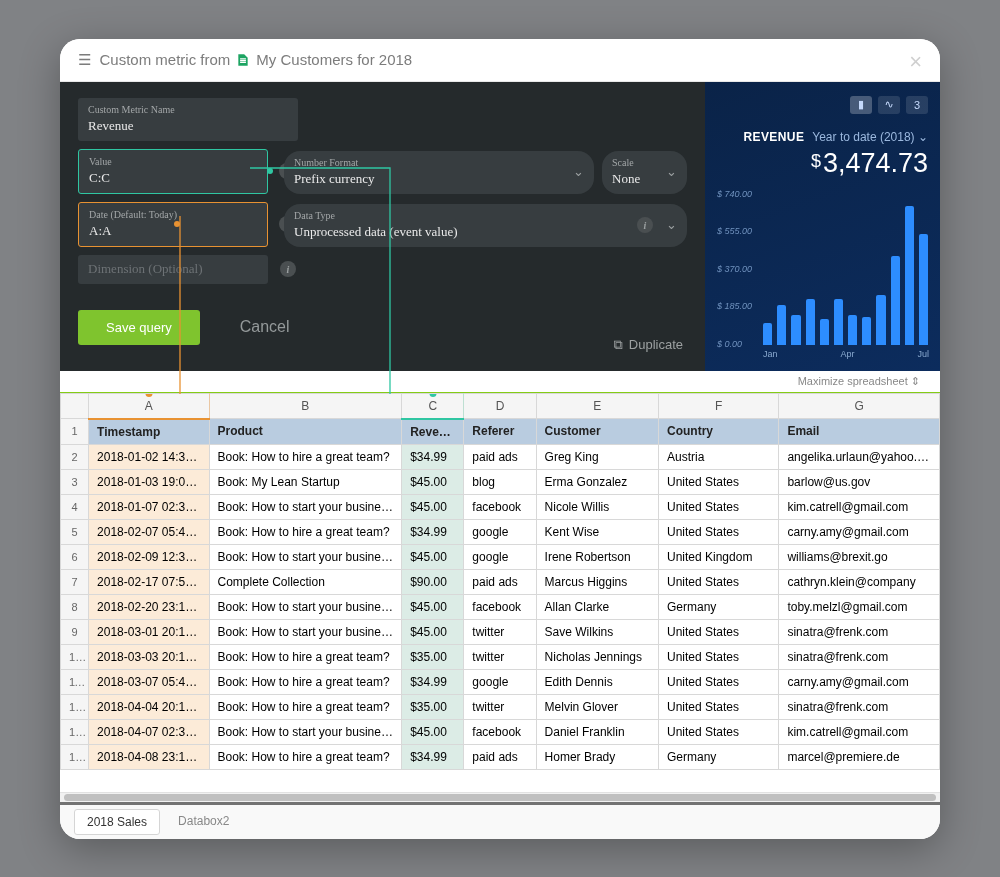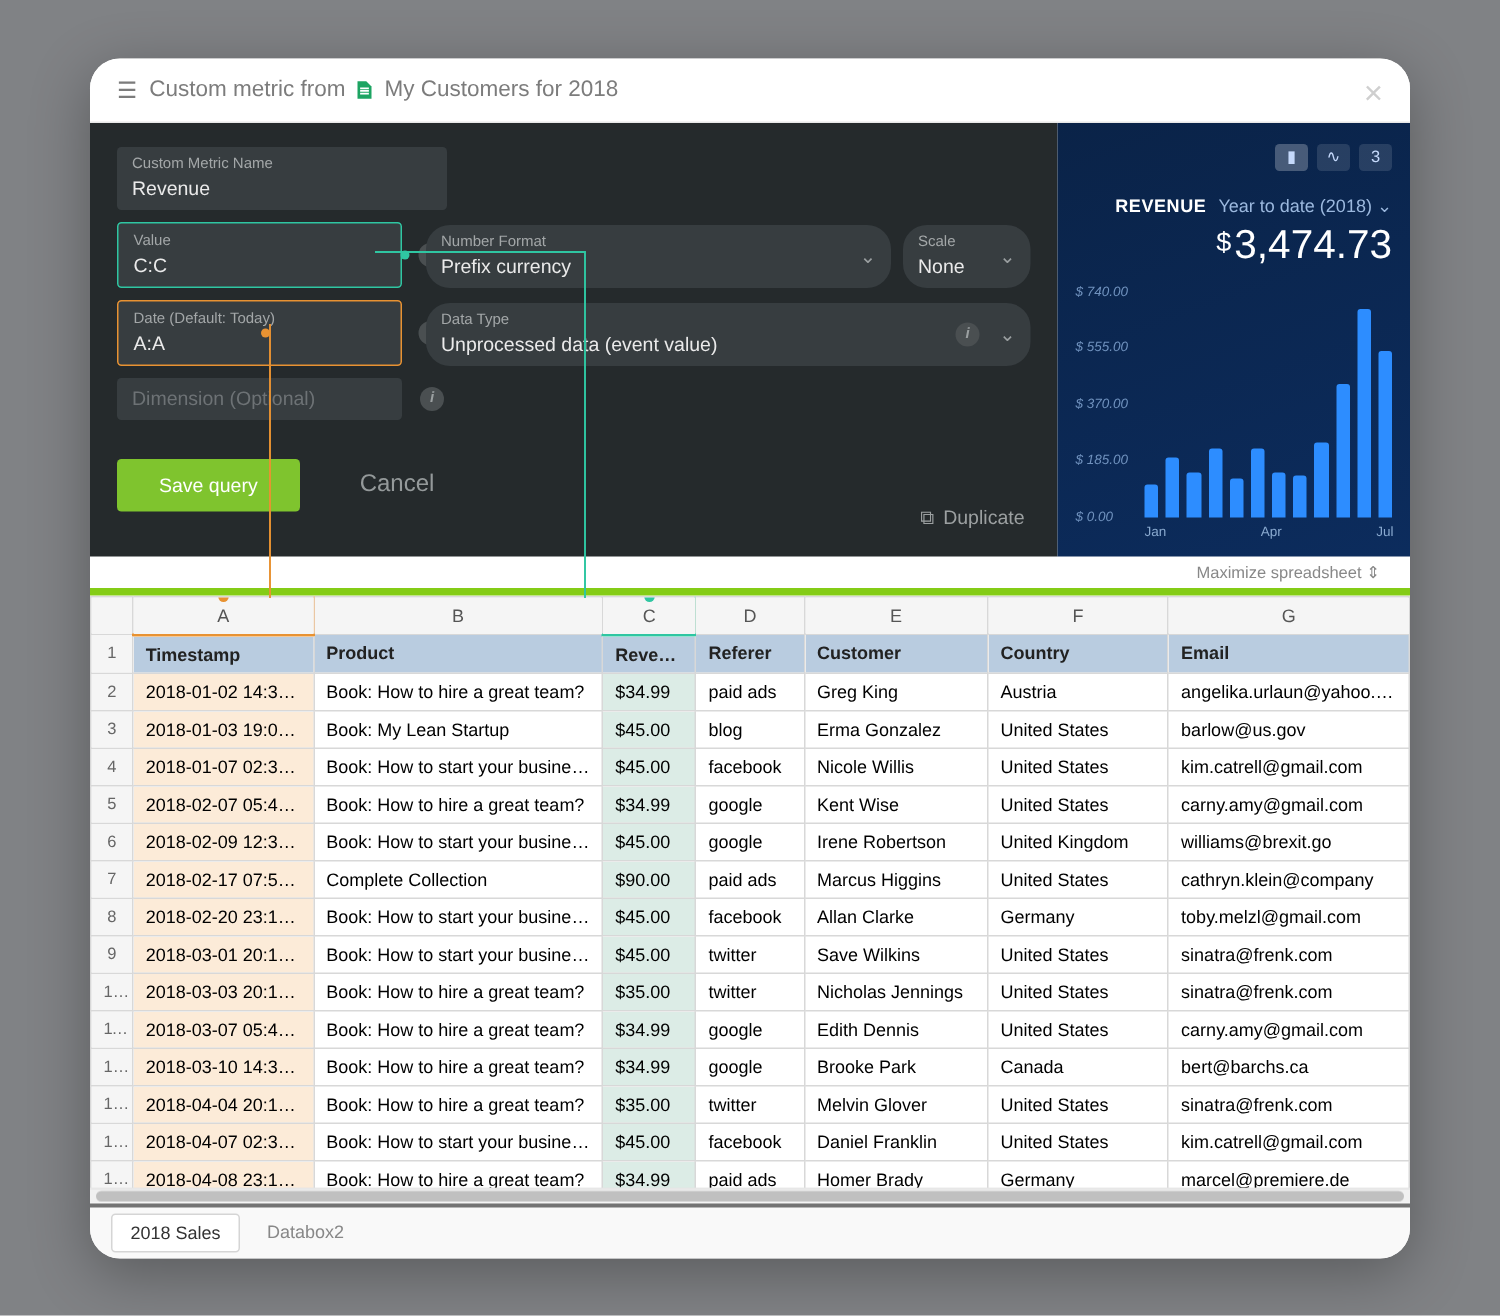--- a/index.html
+++ b/index.html
@@ -11,21 +11,21 @@
 .modal-header { display: flex; align-items: center; padding: 12px 18px; background: #fff; border-bottom: 1px solid #e8e8e8; font-size: 15px; color: #7c7c7c; position: relative; }
 .modal-header .doc-icon { margin-right: 8px; color: #7c7c7c; }
 .modal-header .g-icon { width: 14px; height: 14px; margin: 0 6px; fill: #1da462; }
 .modal-header .close-icon { position: absolute; right: 18px; top: 10px; font-size: 22px; color: #cfcfcf; cursor: pointer; }
 
 
 .editor-row { display: flex; }
 .editor { background: #252a2c; padding: 16px 18px 16px 18px; flex: 1; position: relative; }
 .preview { width: 235px; background: linear-gradient(160deg,#0a2348,#0c2c5d); padding: 14px 12px 12px 12px; color: #d2e6ff; position: relative; }
 
-.fld { background: #373d40; border-radius: 3px; padding: 6px 10px 7px 10px; margin-bottom: 8px; position: relative; }
+.fld { background: #373d40; border-radius: 3px; padding: 6px 10px 7px 10px; margin-bottom: 8px; position: relative; font-family: Liberation Serif, serif; }
 .fld .lbl { font-size: 10px; color: #a3a7a8; display: block; margin-bottom: 3px; }
 .fld .val { font-size: 13px; color: #eaeaea; }
 .fld.empty .val { color:#6d7275; }
 .fld .chev { position:absolute; right:10px; top:50%; transform:translateY(-50%); color:#9ba0a1; pointer-events:none; }
 .fld .info { position:absolute; right:-28px; top:50%; transform:translateY(-50%); width:16px; height:16px; border-radius:50%; background:#4a4f51; color:#9ba0a1; font-size:10px; display:flex; align-items:center; justify-content:center; font-style: italic; font-weight:bold; }
 .fld.wide .info { right: 34px; }
 .fld.wide .chev { right: 10px; }
 
 .fld.value-box { border: 1px solid #2fc6a2; }
 .fld.date-box { border: 1px solid #e89232; }
@@ -61,21 +61,21 @@
 .pv-big .dollar { font-size:18px; vertical-align: 5px; margin-right:2px; }
 
 .chart { position:relative; height:170px; }
 .ylabels { position:absolute; left:0; width:42px; height:160px; display:flex; flex-direction:column; justify-content:space-between; font-size:9px; color:#6f91bd;font-style:italic; }
 .bars { position:absolute; left:46px; right:0; bottom:14px; height:146px; display:flex; align-items:flex-end; gap:5px; }
 .bar { flex:1; background:#2d8dff; border-radius:2px 2px 0 0; }
 .xlabels { position:absolute; left:46px; right:0; bottom:0; display:flex; gap:21px; font-size:9px; color:#89a9cf; }
 .xlabels span { flex:1; text-align:center; }
 
 
-.sheet-toolbar { display:flex; justify-content:flex-end; padding:4px 20px; font-size:11px; color:#888; border-bottom:5px solid #84cc16; }
+.sheet-toolbar { display:flex; justify-content:flex-end; padding:4px 20px; font-size:11px; color:#888; border-bottom:1px solid #84cc16; }
 .sheet-toolbar span { cursor:pointer; }
 .sheet-wrap { flex:1; overflow:auto; }
 .sheet { border-collapse:collapse; width:100%; font-size:12px; table-layout:fixed; }
 .sheet th, .sheet td { border:1px solid #d8d8d8; padding:5px 8px; text-align:left; white-space:nowrap; overflow:hidden; text-overflow:ellipsis; }
 .sheet th { background:#f5f5f5; font-weight:normal; text-align:center; font-size:12px; color:#555; position:relative; }
 .sheet th.col { height:22px; }
 .sheet th.row-h { width:26px; text-align:center; background:#f5f5f5; font-size:11px; color:#666; }
 .sheet tr.hdr td { background:#b9cce0; font-weight:bold; font-size:12px; color:#222; }
 .col-A { background:#fcebd8; }
 .col-C { background:#dcece6; }
@@ -382,30 +382,20 @@
             <th class="row-h">11</th>
             <td class="col-A">2018-03-07 05:41:56</td>
             <td>Book: How to hire a great team?</td>
             <td class="col-C">$34.99</td>
             <td>google</td>
             <td>Edith Dennis</td>
             <td>United States</td>
             <td>carny.amy@gmail.com</td>
           </tr>
           <tr>
-            <th class="row-h">12</th>
-            <td class="col-A">2018-03-10 14:38:12</td>
-            <td>Book: How to hire a great team?</td>
-            <td class="col-C">$34.99</td>
-            <td>google</td>
-            <td>Brooke Park</td>
-            <td>Canada</td>
-            <td>bert@barchs.ca</td>
-          </tr>
-          <tr>
             <th class="row-h">13</th>
             <td class="col-A">2018-04-04 20:19:11</td>
             <td>Book: How to hire a great team?</td>
             <td class="col-C">$35.00</td>
             <td>twitter</td>
             <td>Melvin Glover</td>
             <td>United States</td>
             <td>sinatra@frenk.com</td>
           </tr>
           <tr>

